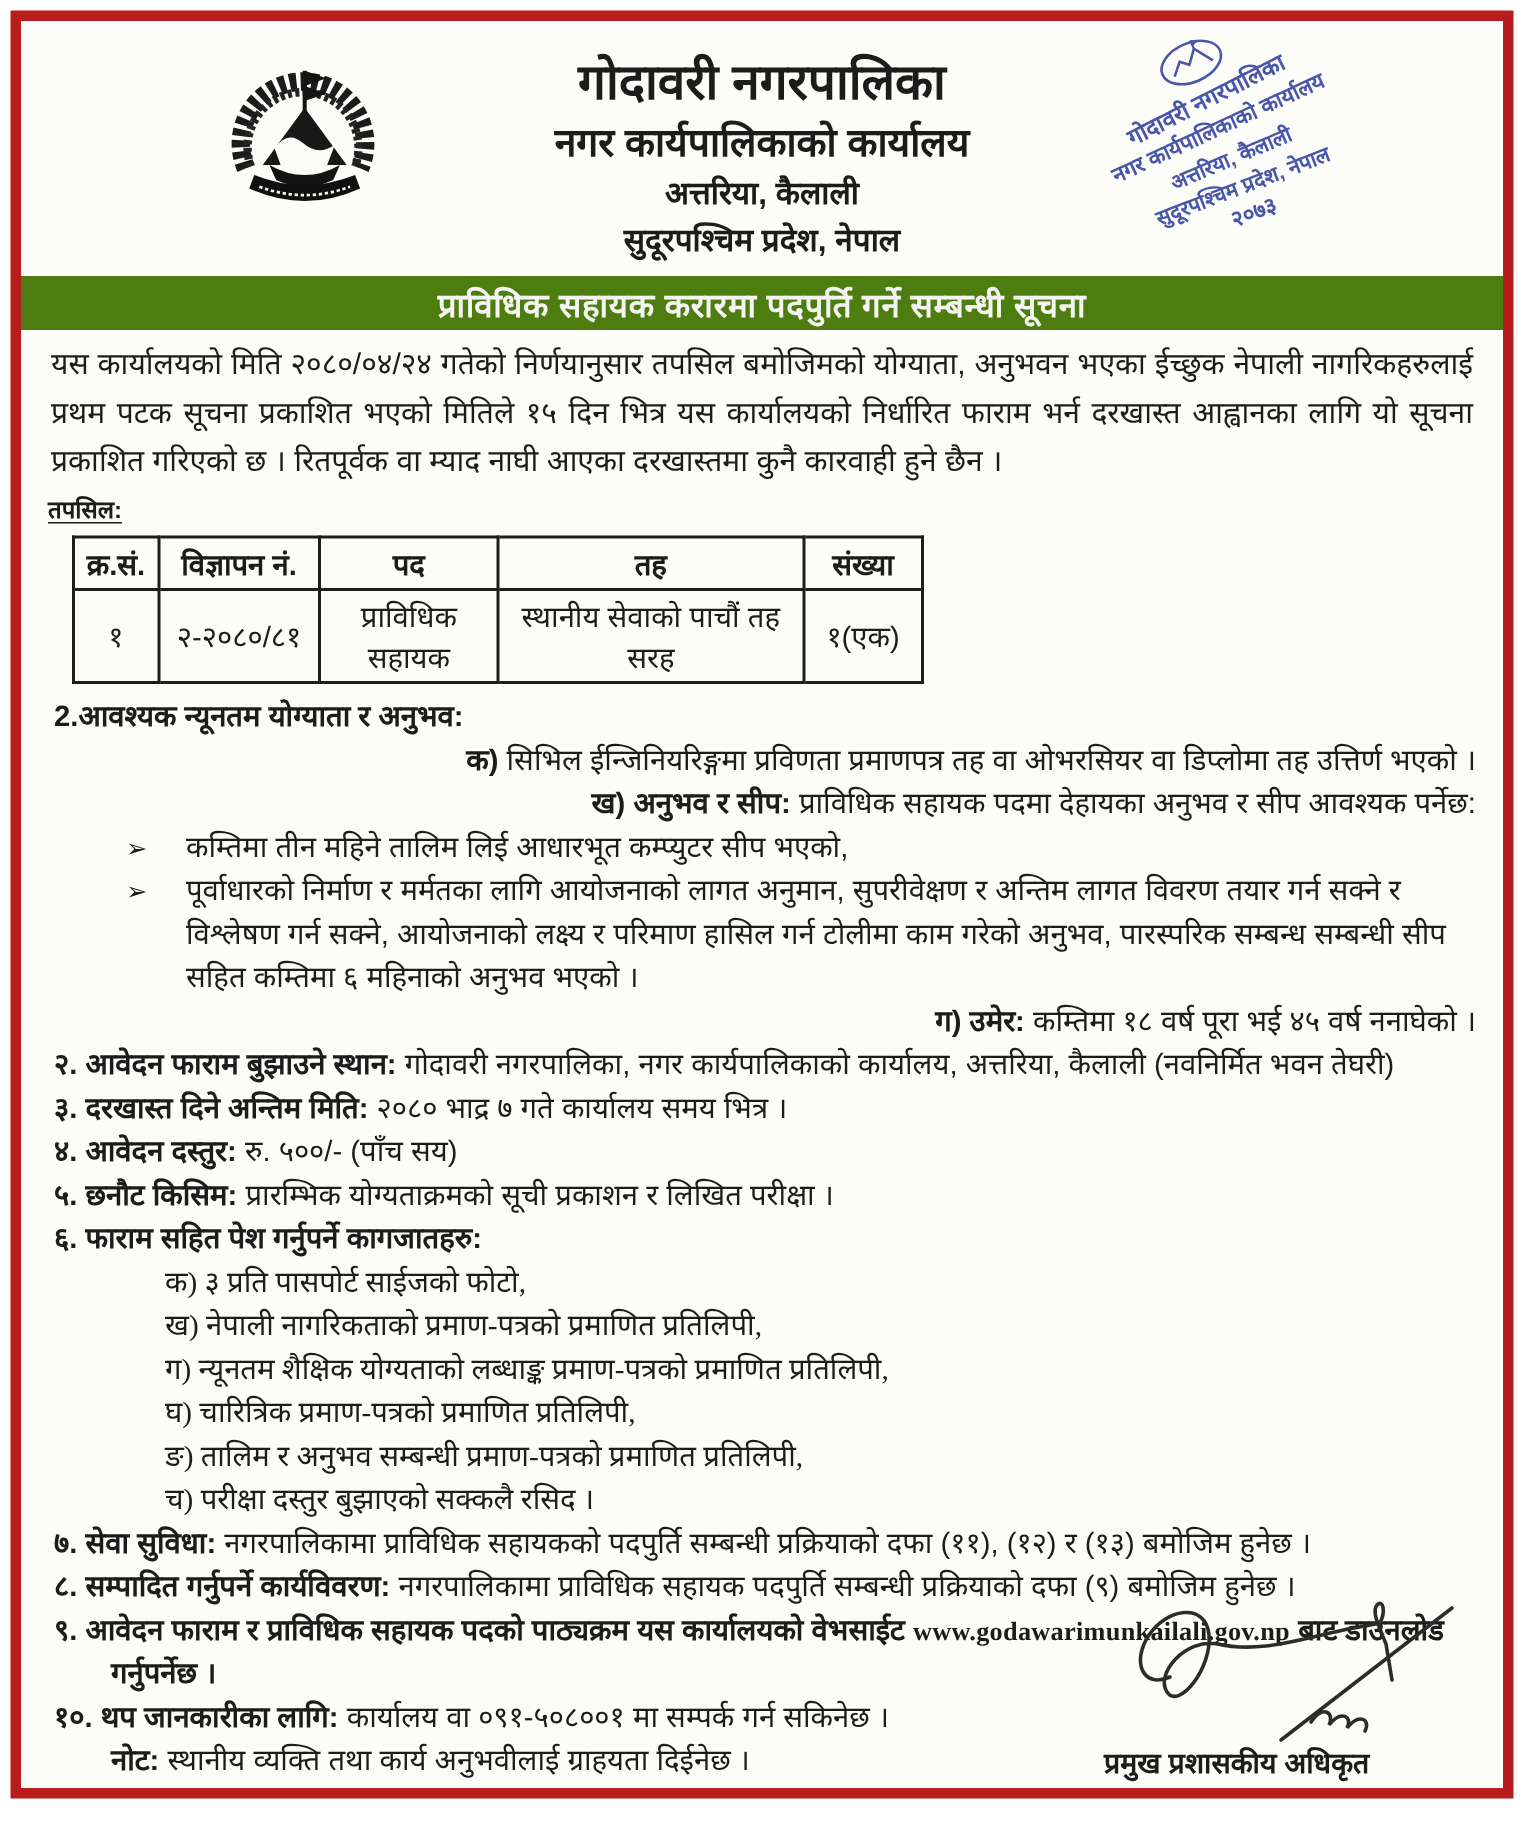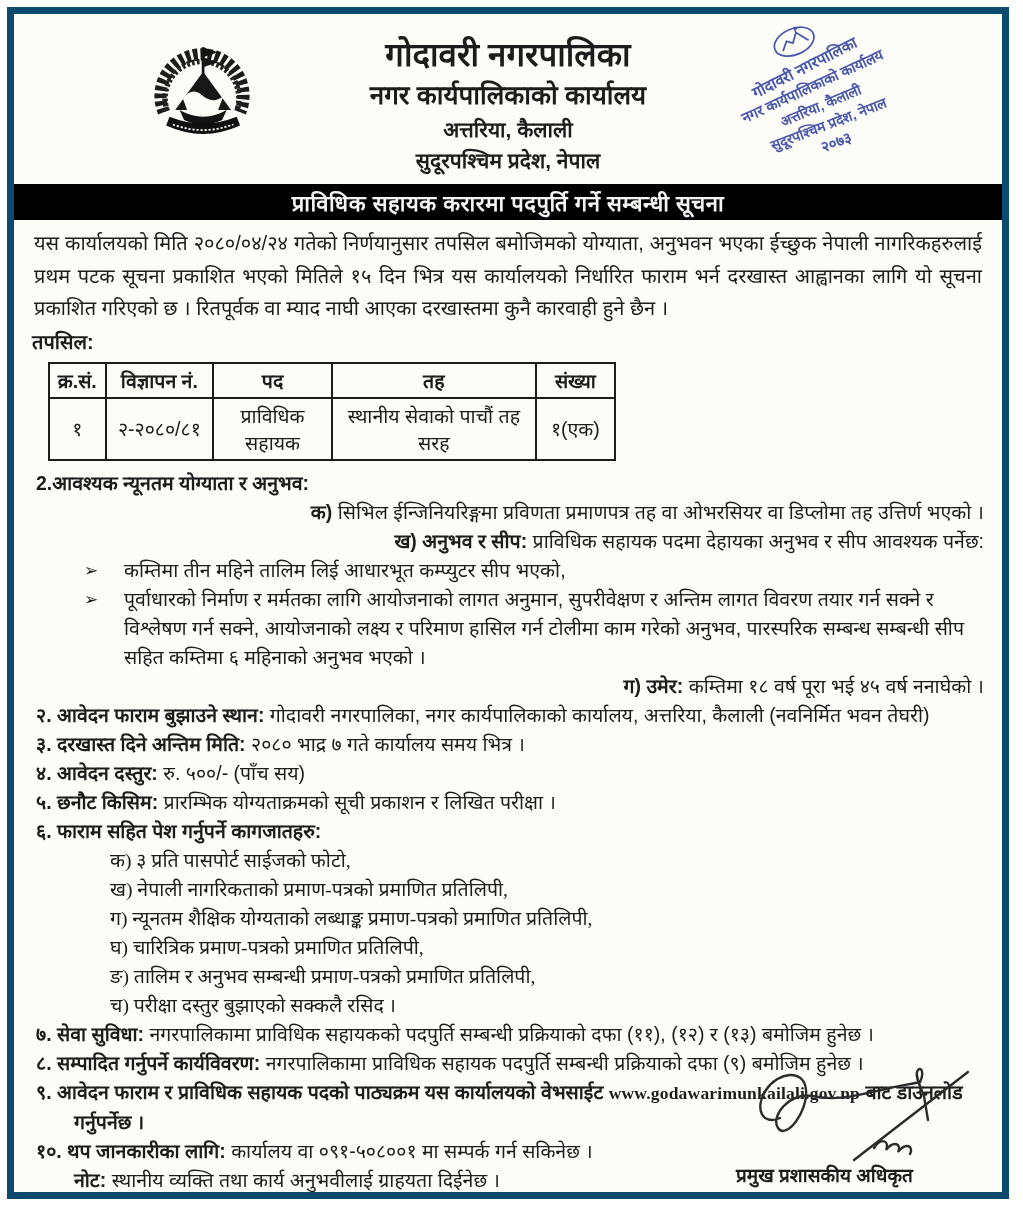--- a/index.html
+++ b/index.html
@@ -2,21 +2,21 @@
 <html><head>
 <meta charset="utf-8">
 <style>
   * { margin:0; padding:0; box-sizing:border-box; }
   html,body { width:1023px; height:1225px; background:#ffffff;
     font-family:"Liberation Sans", sans-serif; color:#1c1c1c; }
   body { position:relative; overflow:hidden; }
 
   .page {
     position:absolute; left:7px; top:7px; width:1002px; height:1192px;
-    border:7px solid #0c4a6e; background:#fcfcf8;
+    border:7px solid #b91c1c; background:#fcfcf8;
   }
   .content { position:relative; width:100%; height:100%; padding:10px 18px 0; }
 
   
   .header { position:relative; min-height:150px; }
   .logo { position:absolute; left:112px; top:12px; width:116px; height:112px; }
   .header-text { text-align:center; padding-top:10px; }
   .h-title   { font-size:33px; font-weight:700; line-height:42px; }
   .h-sub     { font-size:26px; font-weight:700; line-height:38px; }
   .h-addr    { font-size:21px; font-weight:600; line-height:31px; }
@@ -31,36 +31,36 @@
   .stamp .s-emblem { width:52px; height:34px; margin:0 auto 1px; display:block; }
   .stamp div.sl { color:#3c4ba6; font-weight:700; }
   .sl1 { font-size:15.5px; line-height:21px; transform:rotate(-4deg); }
   .sl2 { font-size:14.5px; line-height:21px; transform:rotate(-2deg); }
   .sl3 { font-size:14px;   line-height:20px; }
   .sl4 { font-size:14px;   line-height:20px; transform:rotate(2deg); }
   .sl5 { font-size:15px;   line-height:20px; transform:rotate(2deg); }
 
   
   .banner {
-    margin:8px -18px 0; height:36px; background:#000000; color:#f4f4f2;
+    margin:8px -18px 0; height:36px; background:#4d7c0f; color:#f4f4f2;
     display:flex; align-items:center; justify-content:center;
     font-size:22px; font-weight:700; letter-spacing:.5px;
   }
   .published {
     margin-top:9px; text-align:center; font-size:21px; font-weight:700;
     text-decoration:underline; text-underline-offset:4px;
   }
 
   
   .intro {
     margin:7px 2px 0; font-size:20px; line-height:32.5px; text-align:justify;
   }
   .tapasil {
-    margin-top:3px; font-size:20px; font-weight:700;
-    text-underline-offset:3px;
+    margin-top:3px; font-size:16px; font-weight:700;
+    text-decoration:underline; text-underline-offset:3px;
   }
 
   
   table.vtab { border-collapse:collapse; margin:7px 0 8px 16px; width:568px; }
   table.vtab th, table.vtab td {
     border:2.5px solid #1d1d1d; text-align:center; padding:3px 4px;
     font-size:19.5px; height:34px;
   }
   table.vtab th { font-weight:700; }
 

